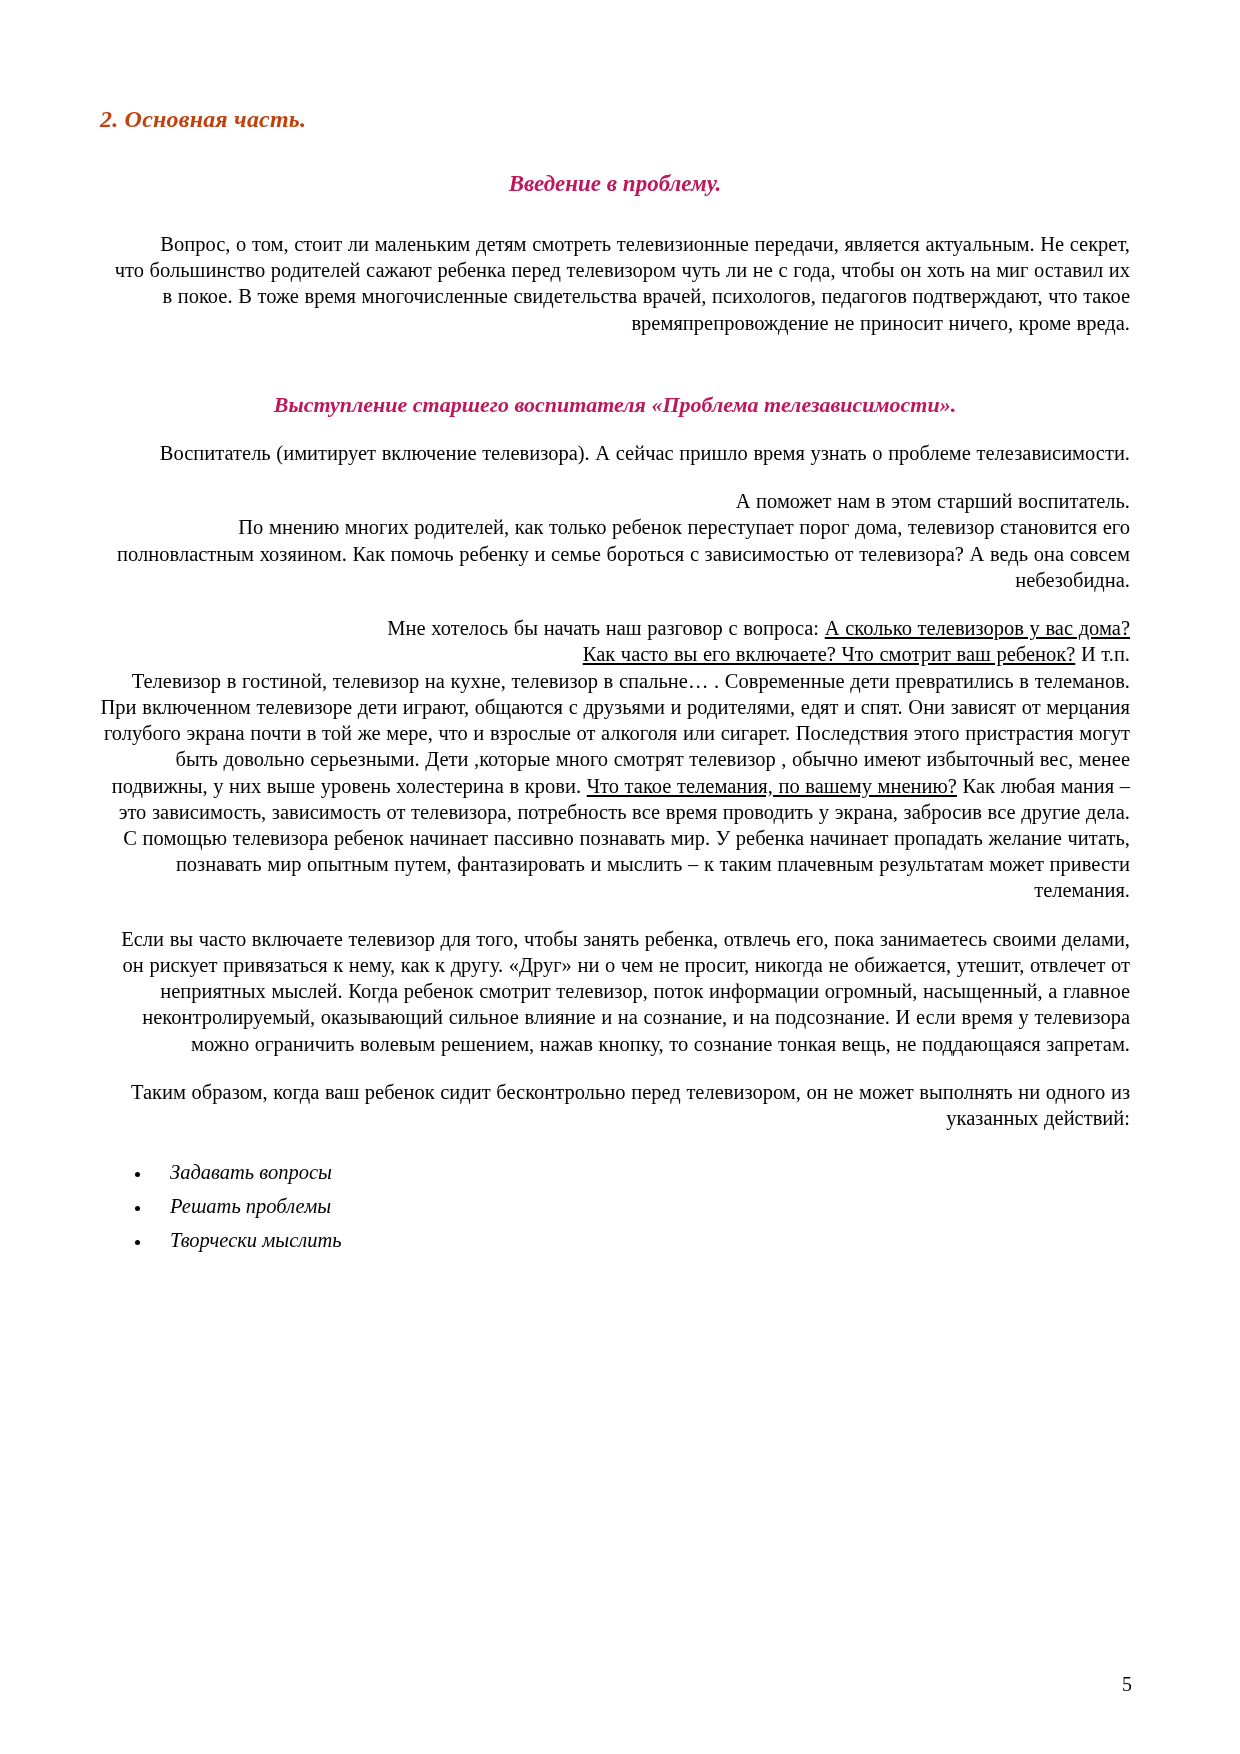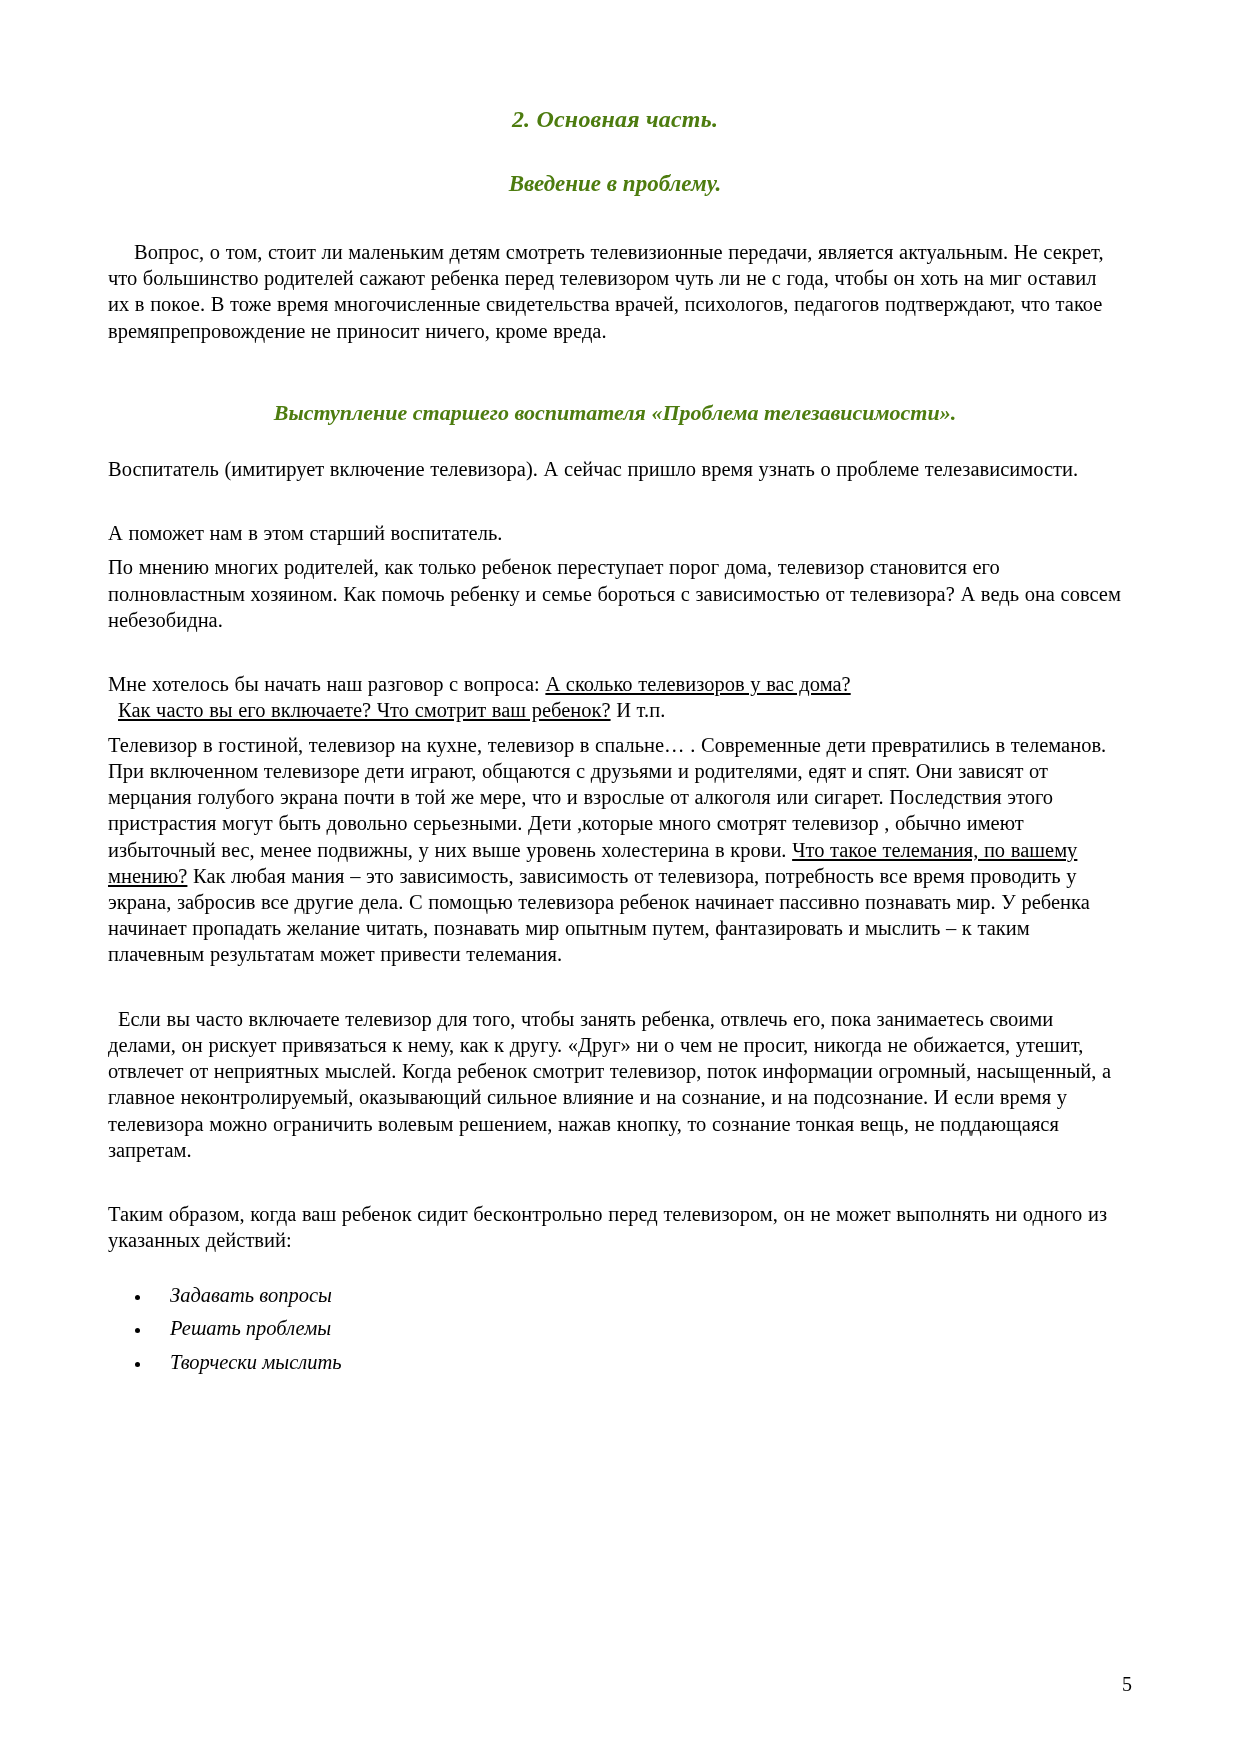--- a/index.html
+++ b/index.html
@@ -13,48 +13,47 @@
     width: 1240px;
     height: 1754px;
     margin: 0 auto;
     background: #ffffff;
     box-sizing: border-box;
     padding: 100px 110px 60px 100px;
     font-family: "Liberation Serif", "DejaVu Serif", serif;
     color: #000000;
   }
   .h-main {
-    text-align: center;
-    color: #4d7c0f;
+    color: #c2410c;
     font-weight: bold;
     font-style: italic;
     font-size: 24px;
     letter-spacing: 0.2px;
     margin: 6px 0 8px 0;
   }
   .h-sub {
     text-align: center;
-    color: #4d7c0f;
+    color: #be185d;
     font-weight: bold;
     font-style: italic;
     font-size: 23px;
     margin: 38px 0 0 0;
   }
   .h-sub.wide {
     font-size: 22px;
     margin-top: 56px;
   }
   .h-sub.discussion {
     margin-top: 44px;
   }
   p.body {
     font-size: 20.5px;
     line-height: 1.28;
-    margin: 8px;
-    text-align: left;
+    margin: 0;
+    text-align: right;
     word-spacing: 0.5px;
   }
   .gap-lg { height: 34px; }
   .gap-md { height: 22px; }
   .indent { display: inline-block; width: 26px; }
   .indent-sm { display: inline-block; width: 10px; }
   u.ul { text-decoration: underline; text-underline-offset: 2px; }
   ul.bullets {
     margin: 26px 0 0 0;
     padding-left: 52px;

